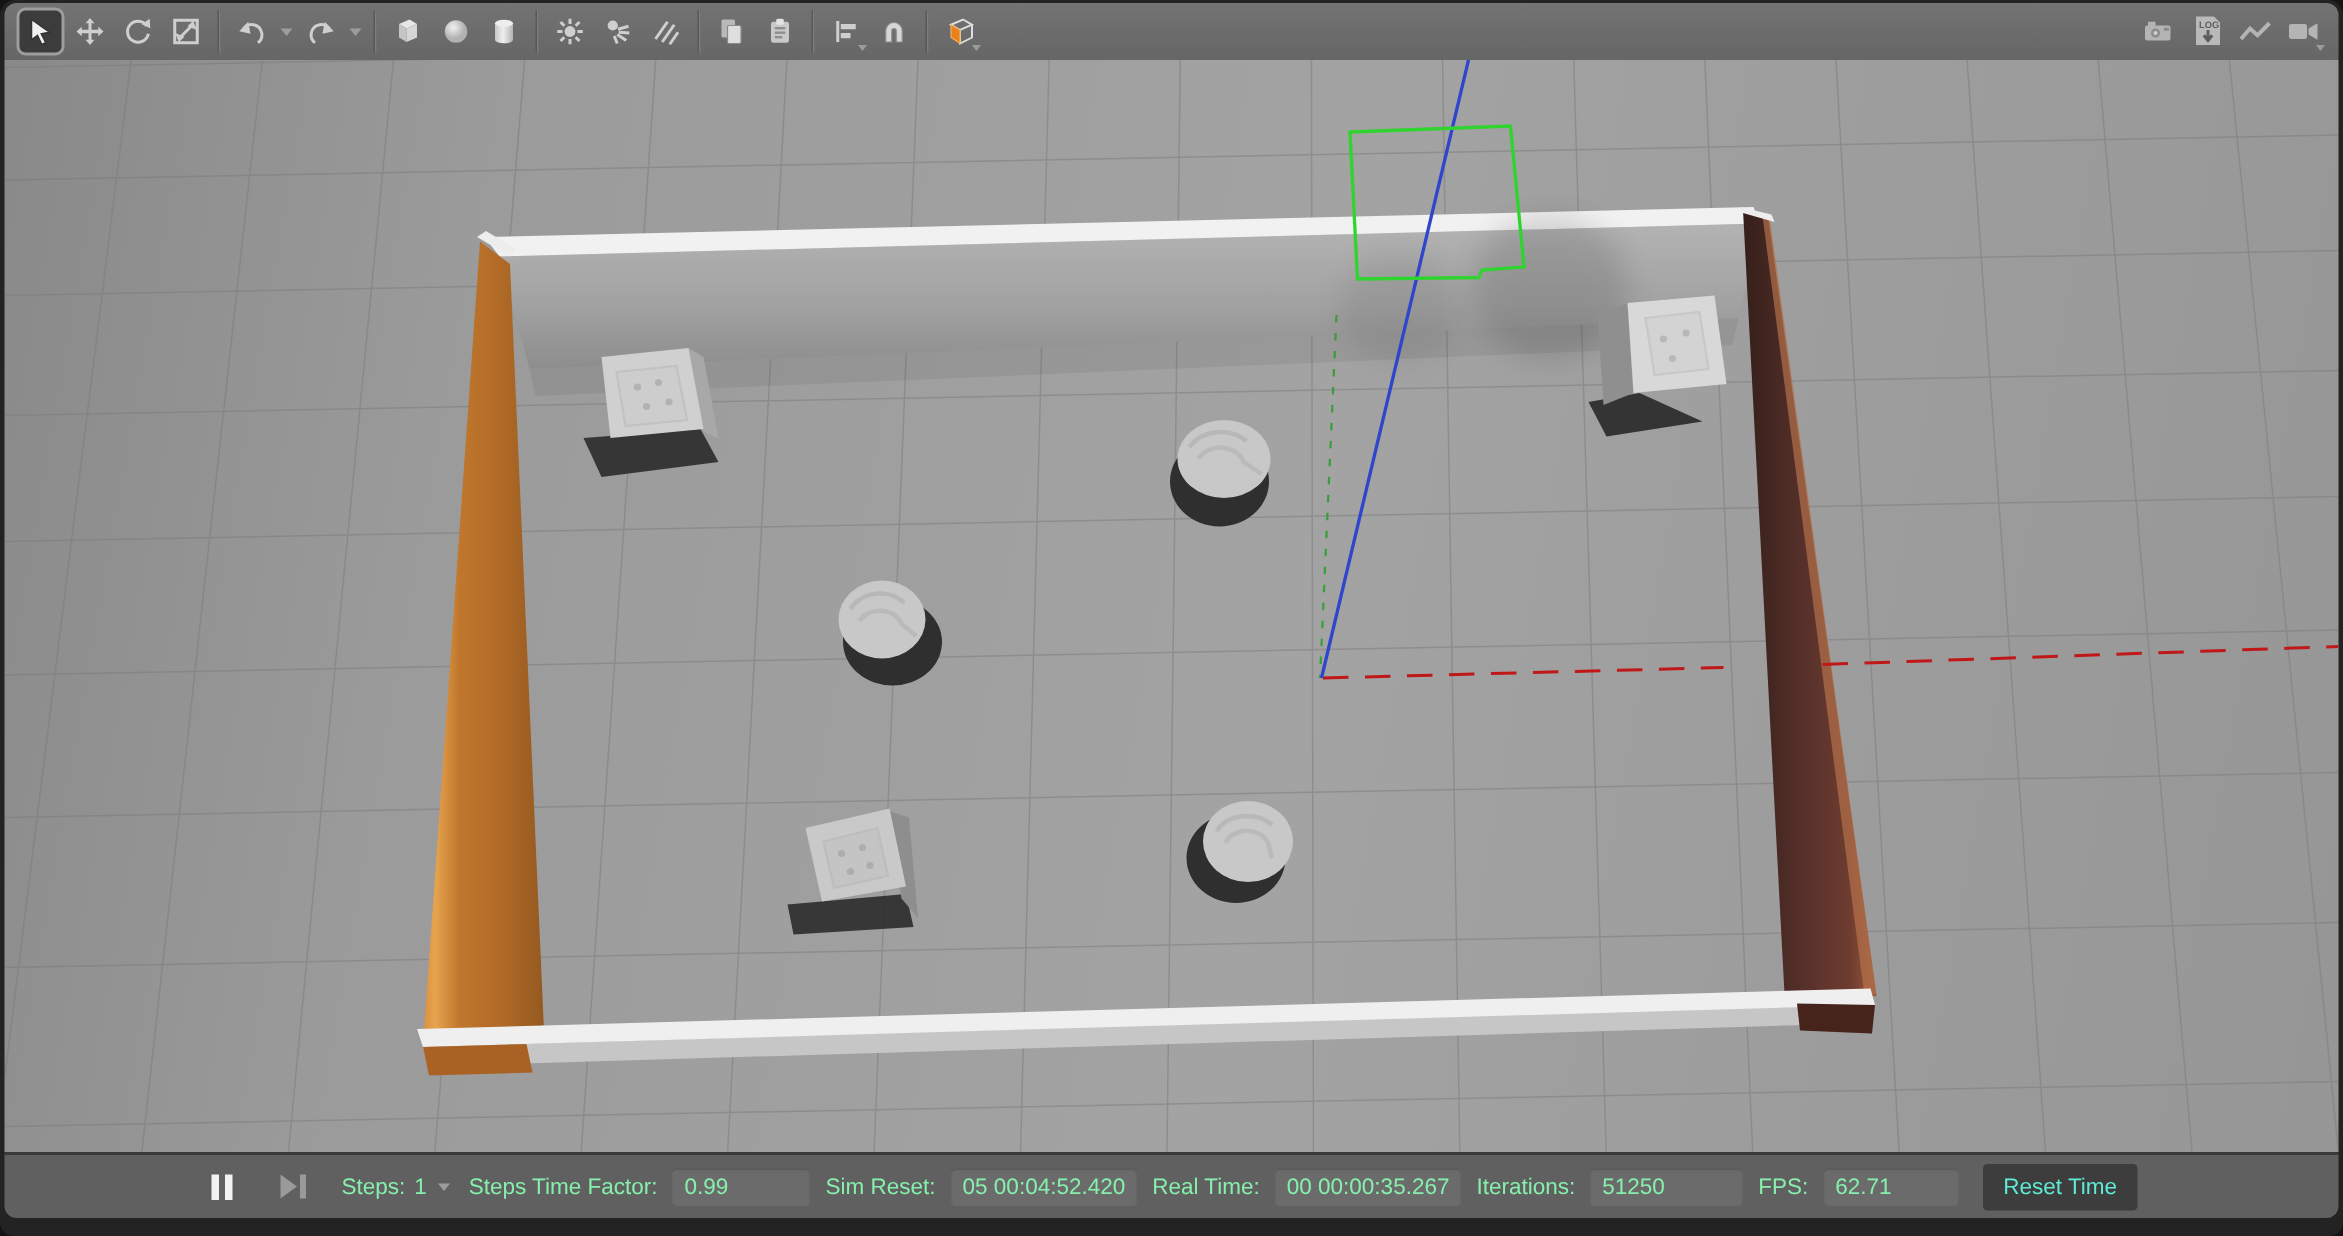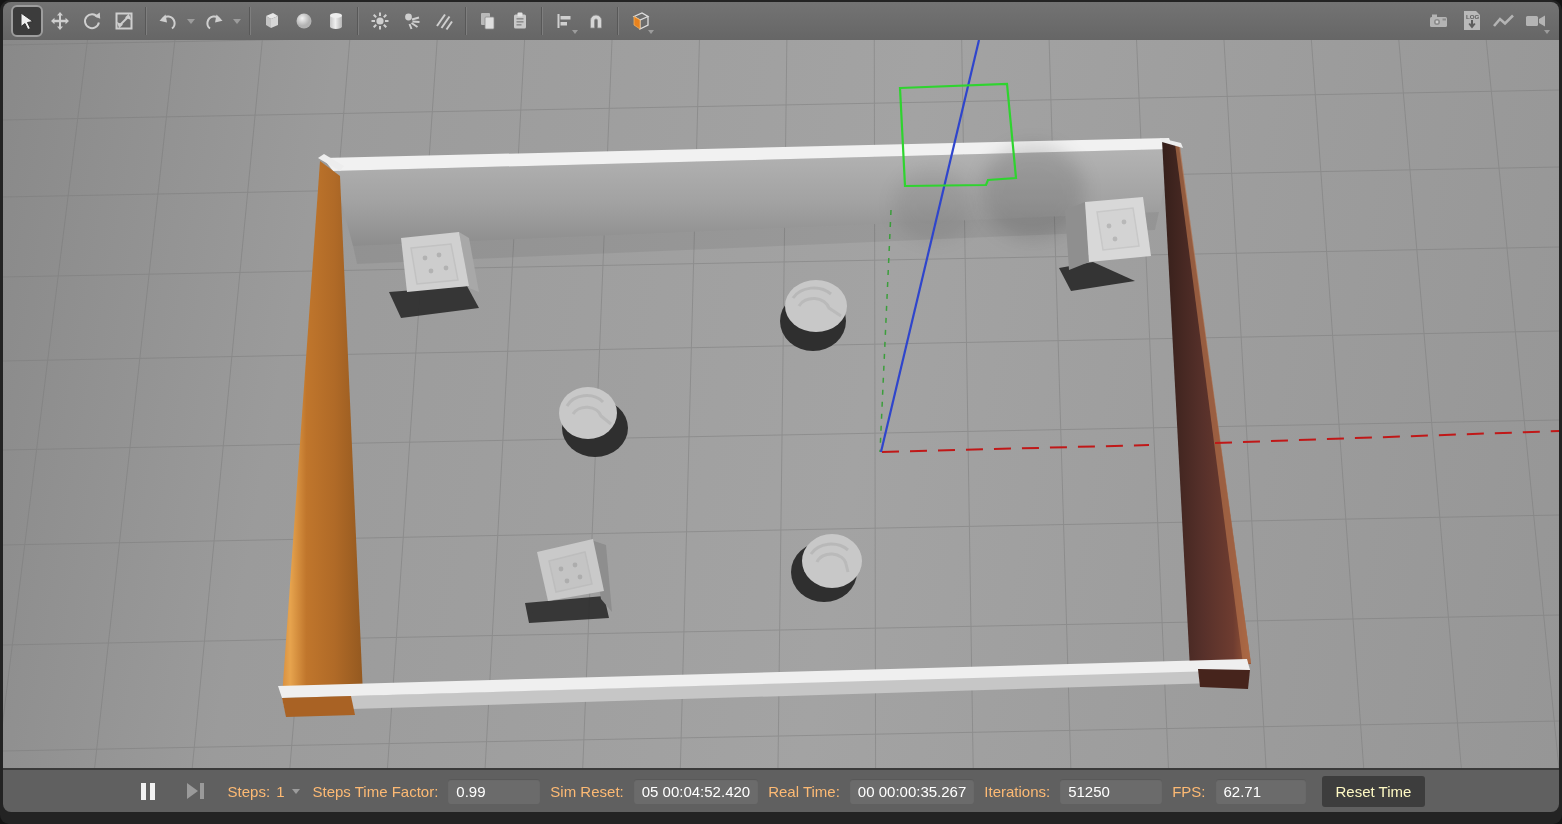--- a/index.html
+++ b/index.html
@@ -21,30 +21,30 @@
   .icon{fill:#cfcfcf;stroke:none;}
   .icon-stroke{fill:none;stroke:#cfcfcf;stroke-width:2;}
   
   .viewport{flex:1;position:relative;overflow:hidden;
     background:linear-gradient(100deg,#898989 0%,#9b9b9b 20%,#a3a3a3 55%,#969696 100%);}
   .viewport svg{position:absolute;left:0;top:0;}
   
   .statusbar{height:42px;background:#606060;border-top:2px solid #3a3a3a;display:flex;
     align-items:center;justify-content:center;gap:10px;color:#cccccc;font-size:15px;
     border-radius:0 0 8px 8px;}
-  .sb-label{white-space:nowrap;color:#fdba74;}
-  .sb-field{background:#6b6b6b;border-radius:3px;color:#ffffff;padding:4px 8px;white-space:nowrap;
+  .sb-label{white-space:nowrap;color:#86efac;}
+  .sb-field{background:#6b6b6b;border-radius:3px;color:#86efac;padding:4px 8px;white-space:nowrap;
     box-shadow:inset 0 1px 1px rgba(0,0,0,.18);}
   .pausebtn{display:flex;gap:4px;padding:4px;}
   .pausebtn i{display:block;width:5px;height:17px;background:#f2f2f2;}
   .stepbtn{display:flex;align-items:center;gap:2px;padding:4px;margin-left:14px;}
   .stepbtn .tri{width:0;height:0;border-top:8px solid transparent;border-bottom:8px solid transparent;border-left:11px solid #9a9a9a;}
   .stepbtn .bar{width:4px;height:16px;background:#9a9a9a;}
   .steps-group{display:flex;align-items:center;gap:6px;margin-left:10px;}
-  .reset-btn{background:#3d3d3d;color:#fef9c3;border:none;border-radius:3px;padding:7px 14px;
+  .reset-btn{background:#3d3d3d;color:#5eead4;border:none;border-radius:3px;padding:7px 14px;
     font-size:15px;margin-left:6px;font-family:"Liberation Sans",sans-serif;}
 </style>
 </head>
 <body>
 
 <div class="window">
 
   <div class="toolbar">
 
     <div class="tbtn active">

